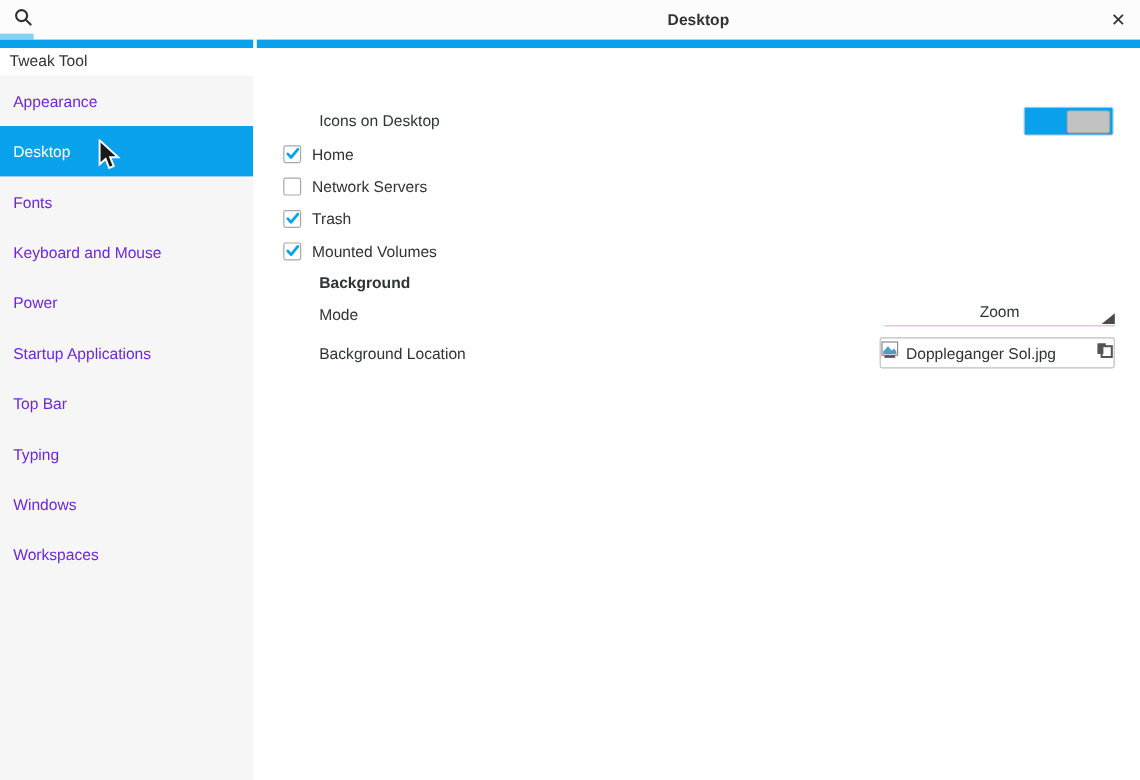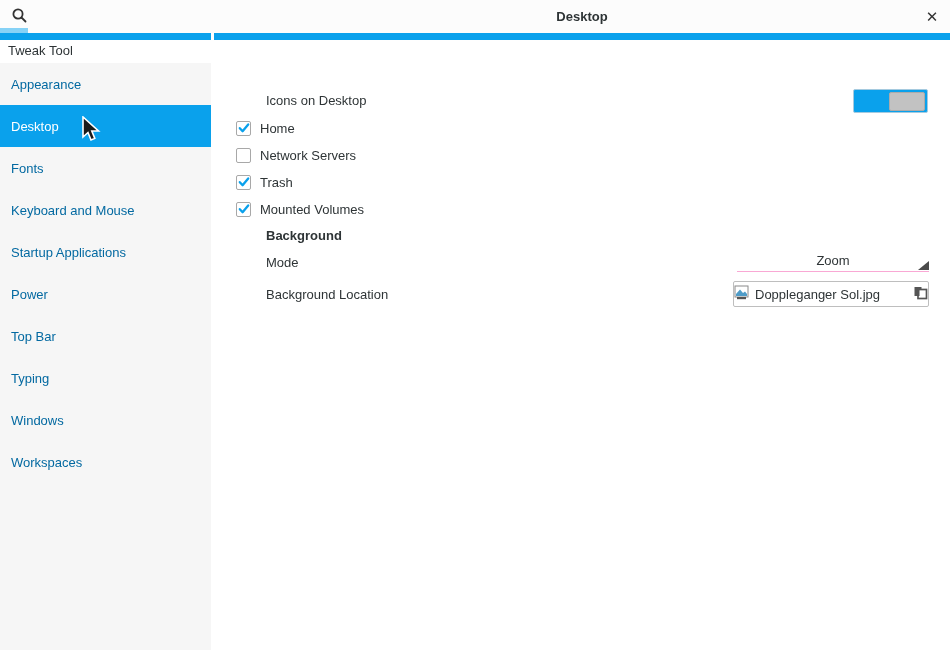--- a/index.html
+++ b/index.html
@@ -55,21 +55,21 @@
   .sidebar-title {
     height:23px; padding-left:8px; padding-top:3px;
     font-size:13px; color:#2e3436; background:#ffffff;
   }
   .sidebar-list {
     position:absolute; left:0; top:23px; width:211px; height:587px;
     background:#f6f6f6;
   }
   .side-item {
     height:42px; display:flex; align-items:center; padding-left:11px;
-    font-size:13px; color:#0369a1; cursor:pointer;
+    font-size:13px; color:#6d28d9; cursor:pointer;
   }
   .side-item.selected { background:#0aa1ec; color:#ffffff; }
   
   .content {
     position:absolute; left:211px; top:40px; width:739px; height:610px;
     background:#ffffff;
   }
   .lbl { position:absolute; font-size:13px; color:#2e3436; white-space:nowrap;margin-left:32px; }
   .lbl.bold { font-weight:bold; }
   
@@ -145,22 +145,22 @@
 <div class="accent-strip-left"></div>
 <div class="accent-strip-right"></div>
 
 <div class="sidebar">
   <div class="sidebar-title">Tweak Tool</div>
   <div class="sidebar-list">
     <div class="side-item">Appearance</div>
     <div class="side-item selected">Desktop</div>
     <div class="side-item">Fonts</div>
     <div class="side-item">Keyboard and Mouse</div>
+    <div class="side-item">Power</div>
     <div class="side-item">Startup Applications</div>
-    <div class="side-item">Power</div>
     <div class="side-item">Top Bar</div>
     <div class="side-item">Typing</div>
     <div class="side-item">Windows</div>
     <div class="side-item">Workspaces</div>
   </div>
 </div>
 
 <div class="cursor-overlay">
   <svg width="22" height="28" viewBox="0 0 22 28">
     <path d="M3 1 L3 21 L8 16.5 L11 24 L14.8 22.4 L11.8 15 L18.5 15 Z" fill="#1a1a1a" stroke="#ffffff" stroke-width="1.6"></path>

